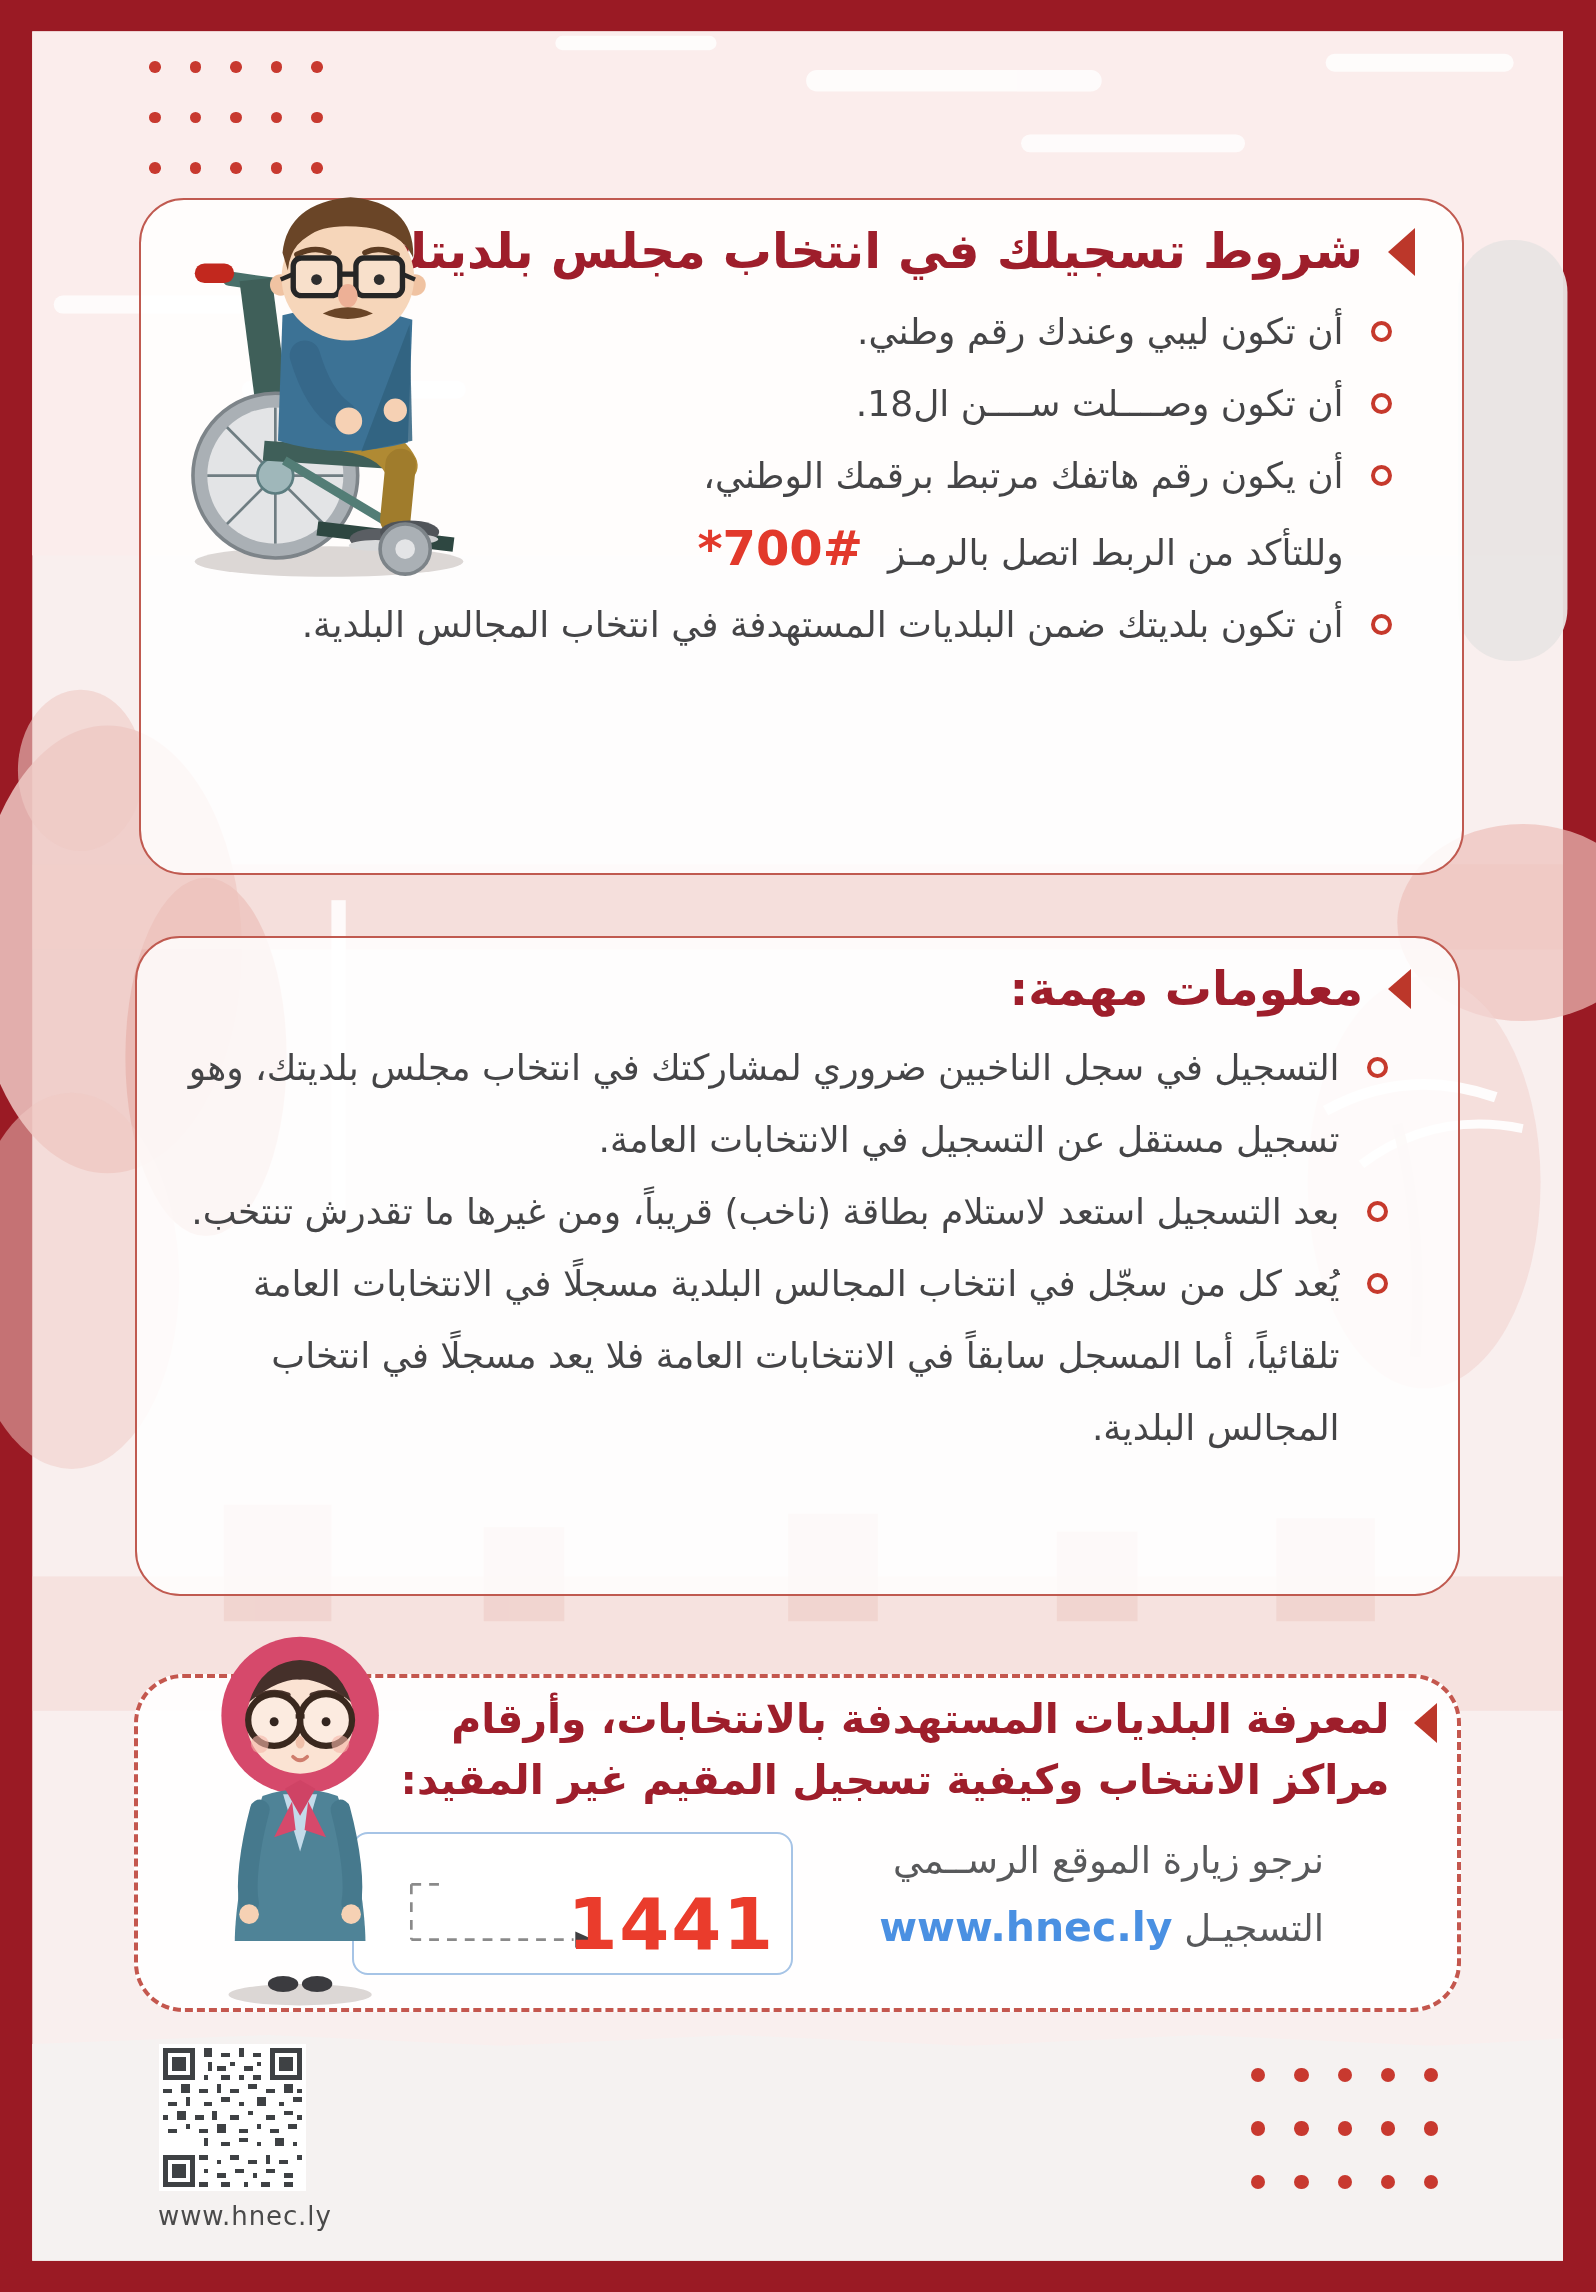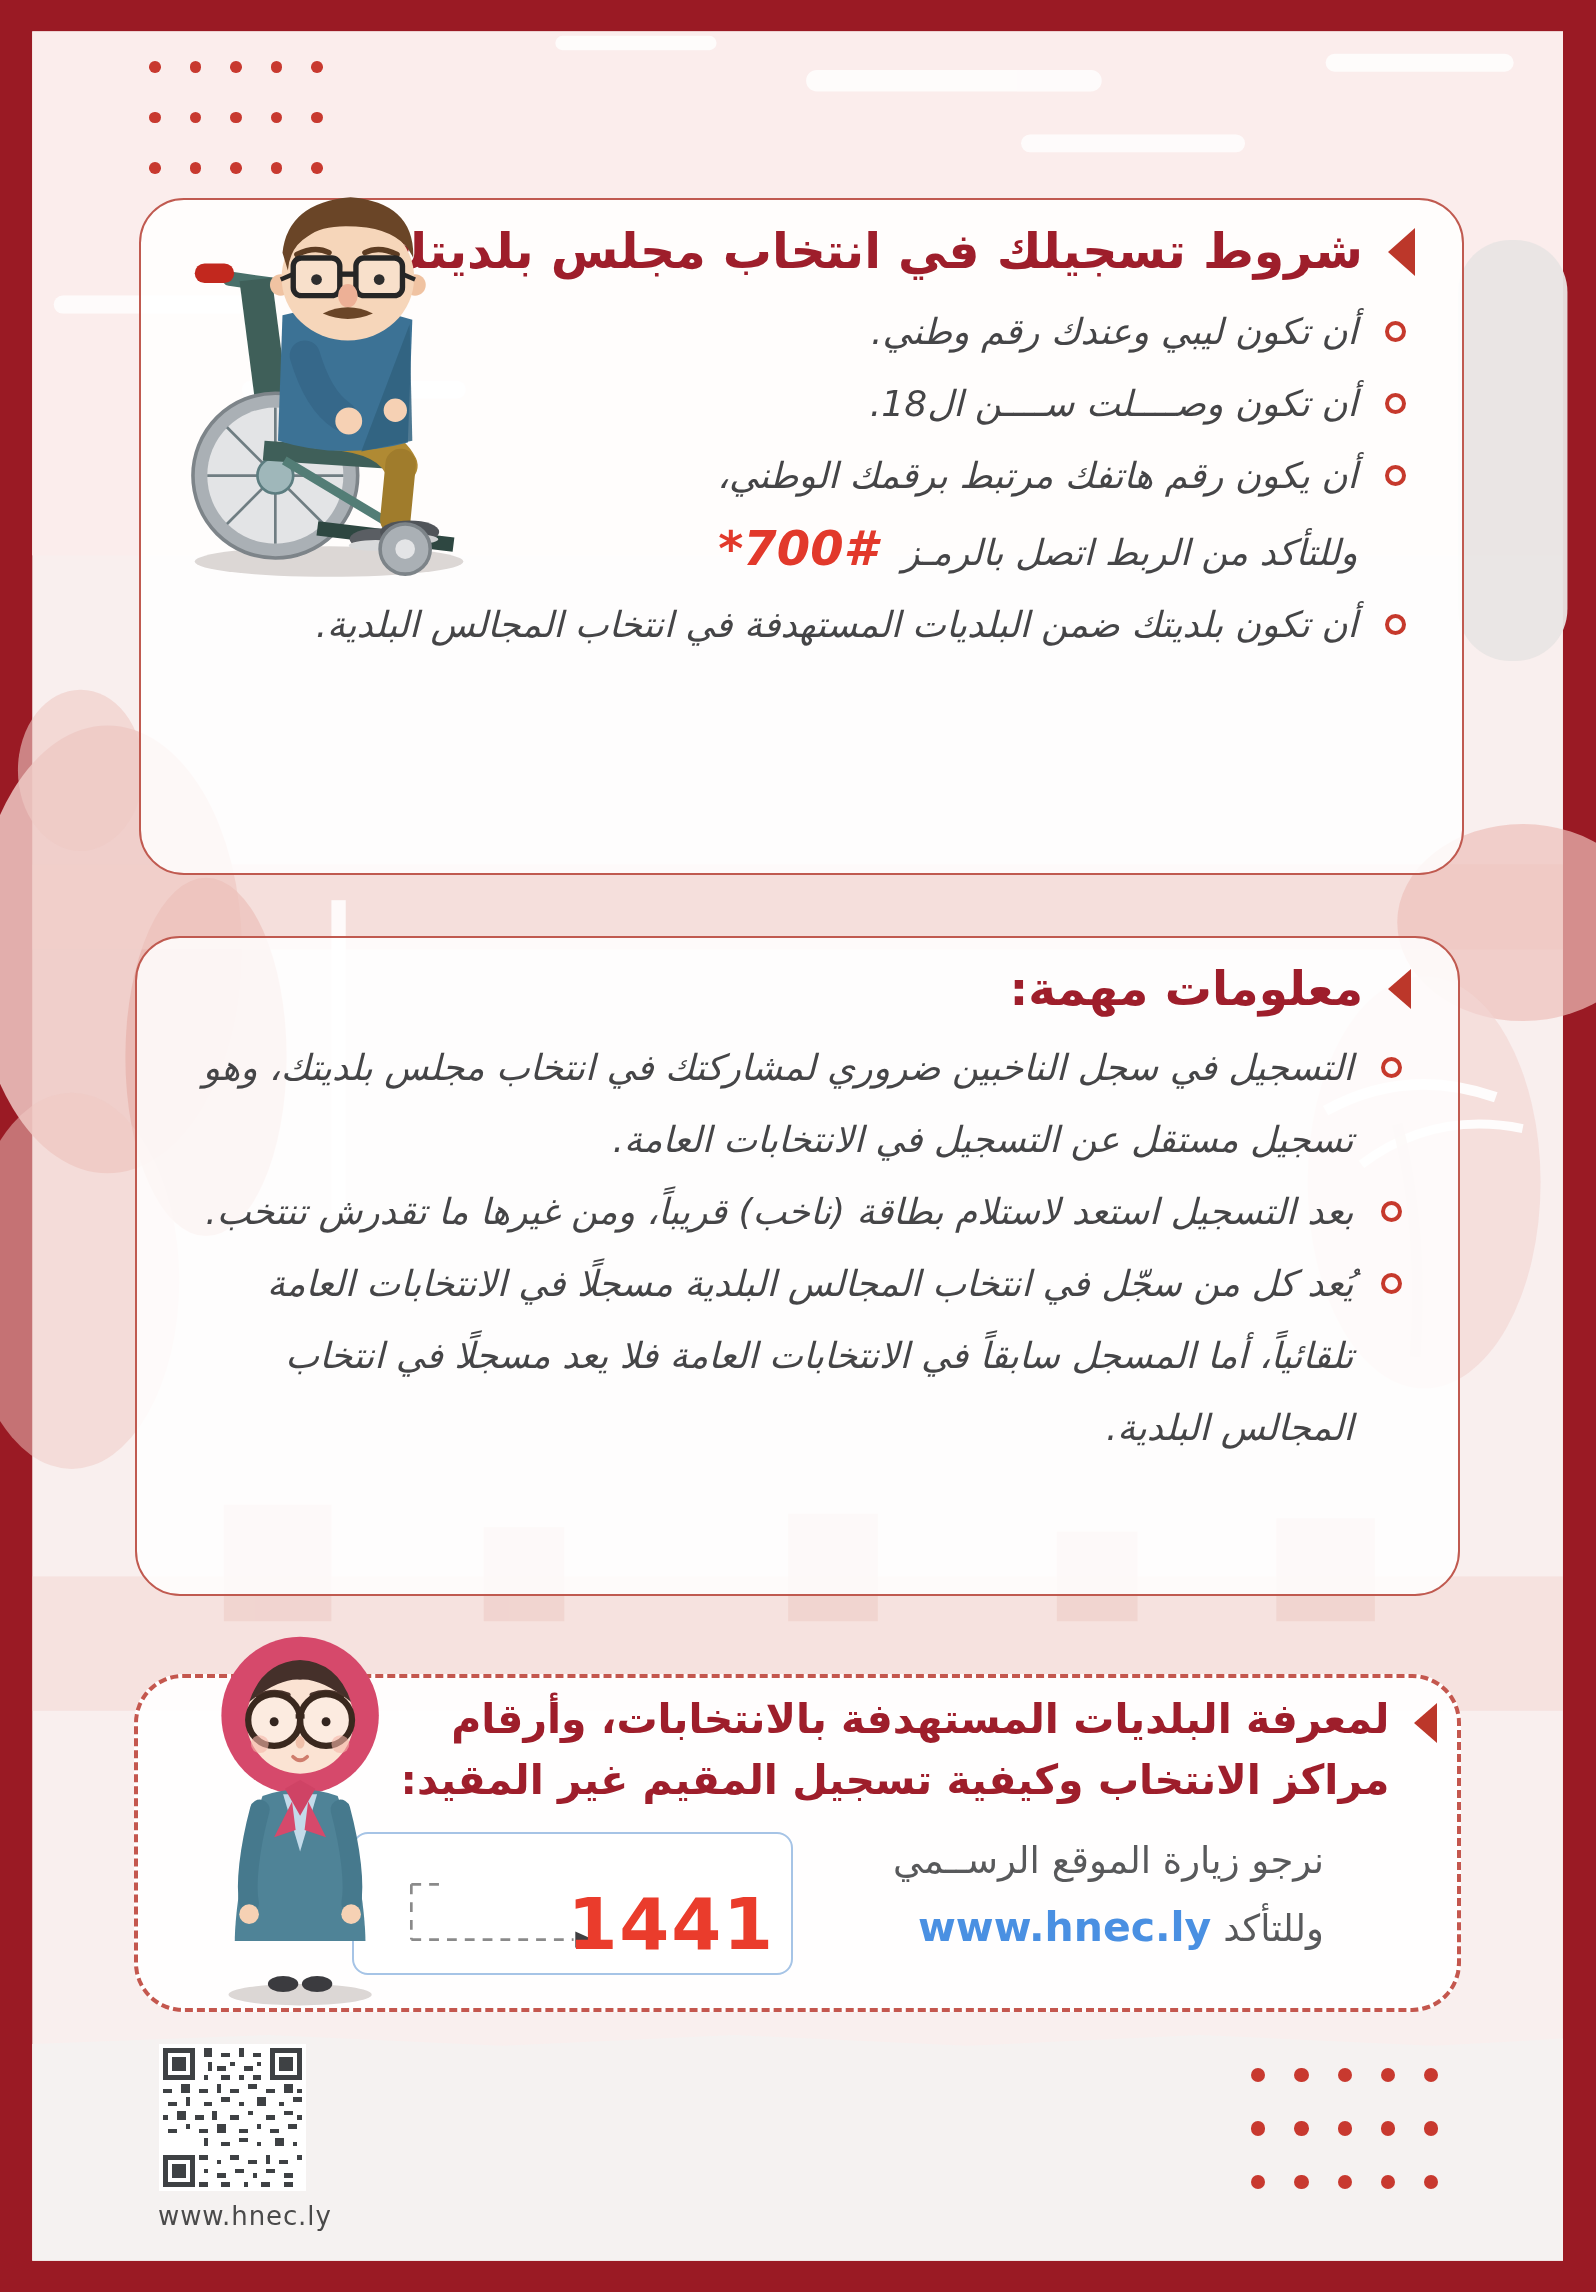--- a/index.html
+++ b/index.html
@@ -23,21 +23,21 @@
   .card3{left:134px;top:1674px;width:1327px;height:338px;background:rgba(255,255,255,.92);
          border:4.5px dashed #c4574e;border-radius:49px;}
 
   .title-row{display:flex;align-items:center;margin:23px 47px 0 54px;}
   .tri{width:0;height:0;border-top:24px solid transparent;border-bottom:24px solid transparent;
        border-right:27px solid #bc372a;margin-left:25px;flex:none;}
   .tri-sm{border-top-width:20.6px;border-bottom-width:20.6px;border-right-width:23px;}
   h2{margin:0;font-size:49px;font-weight:700;color:#9e1e2b;}
   .card2 h2{font-size:47px;}
 
-  .bullets{list-style:none;margin:16px 0 0;padding:0 56px 0 43px;font-size:36px;line-height:72px;color:#454547;font-style:italic;}
+  .bullets{list-style:none;margin:16px 0 0;padding:0 70px 0 43px;font-size:36px;line-height:72px;color:#454547;}
   .bullets li{display:flex;align-items:flex-start;}
   .bullets p{margin:0;}
   .ring{flex:none;width:13.4px;height:13.4px;border:4.5px solid #c6392c;border-radius:50%;margin:25px 0 0 27px;}
   .ussd{direction:ltr;unicode-bidi:isolate;color:#e2392b;font-weight:700;font-size:48px;margin-right:25px;}
 
   
   .c3-title-row{position:absolute;right:19.7px;top:10.7px;display:flex;align-items:flex-start;}
   .c3-title-row .tri-sm{margin-top:14.3px;}
   .c3-title{font-size:41px;line-height:61px;font-weight:700;color:#9e1e2b;text-align:right;}
   .c3-visit{position:absolute;right:133px;top:150px;text-align:right;font-size:37px;line-height:66px;color:#58595b;}
@@ -239,21 +239,21 @@
     <div class="c3-title-row">
       <span class="tri tri-sm"></span>
       <div class="c3-title">
         <div>لمعرفة البلديات المستهدفة بالانتخابات، وأرقام</div>
         <div>مراكز الانتخاب وكيفية تسجيل المقيم غير المقيد:</div>
       </div>
     </div>
     <div class="c3-visit">
       <div>نرجو زيارة الموقع الرســمي</div>
       <div>
-        <span>وللتأكد</span>
+        <span>التسجيـل</span>
         <a class="site" dir="ltr" href="#">www.hnec.ly</a>
       </div>
     </div>
     <div class="phone-box">
       <svg class="arrow-svg" width="224" height="82" viewBox="0 0 250 92">
         <path d="M30,6 h38 M30,6 v62 M30,68 h182" stroke="#8a8a8a" stroke-width="3" fill="none" stroke-dasharray="11 9"></path>
         <polygon points="214,59 214,77 234,68" fill="#3f3f41"></polygon>
       </svg>
       <div class="phone-num">1441</div>
     </div>

